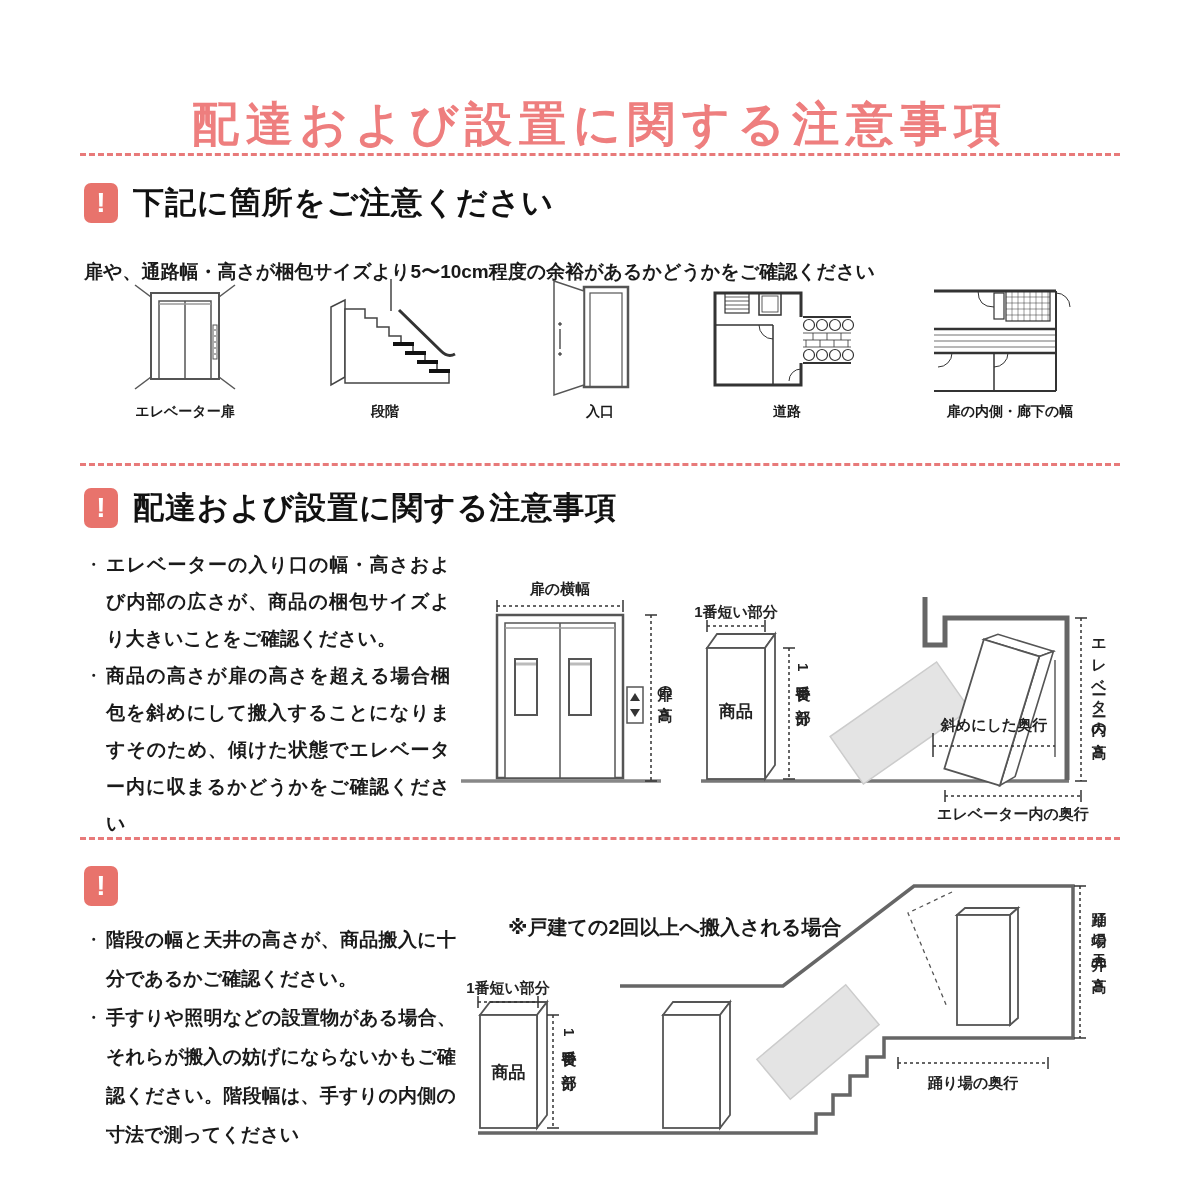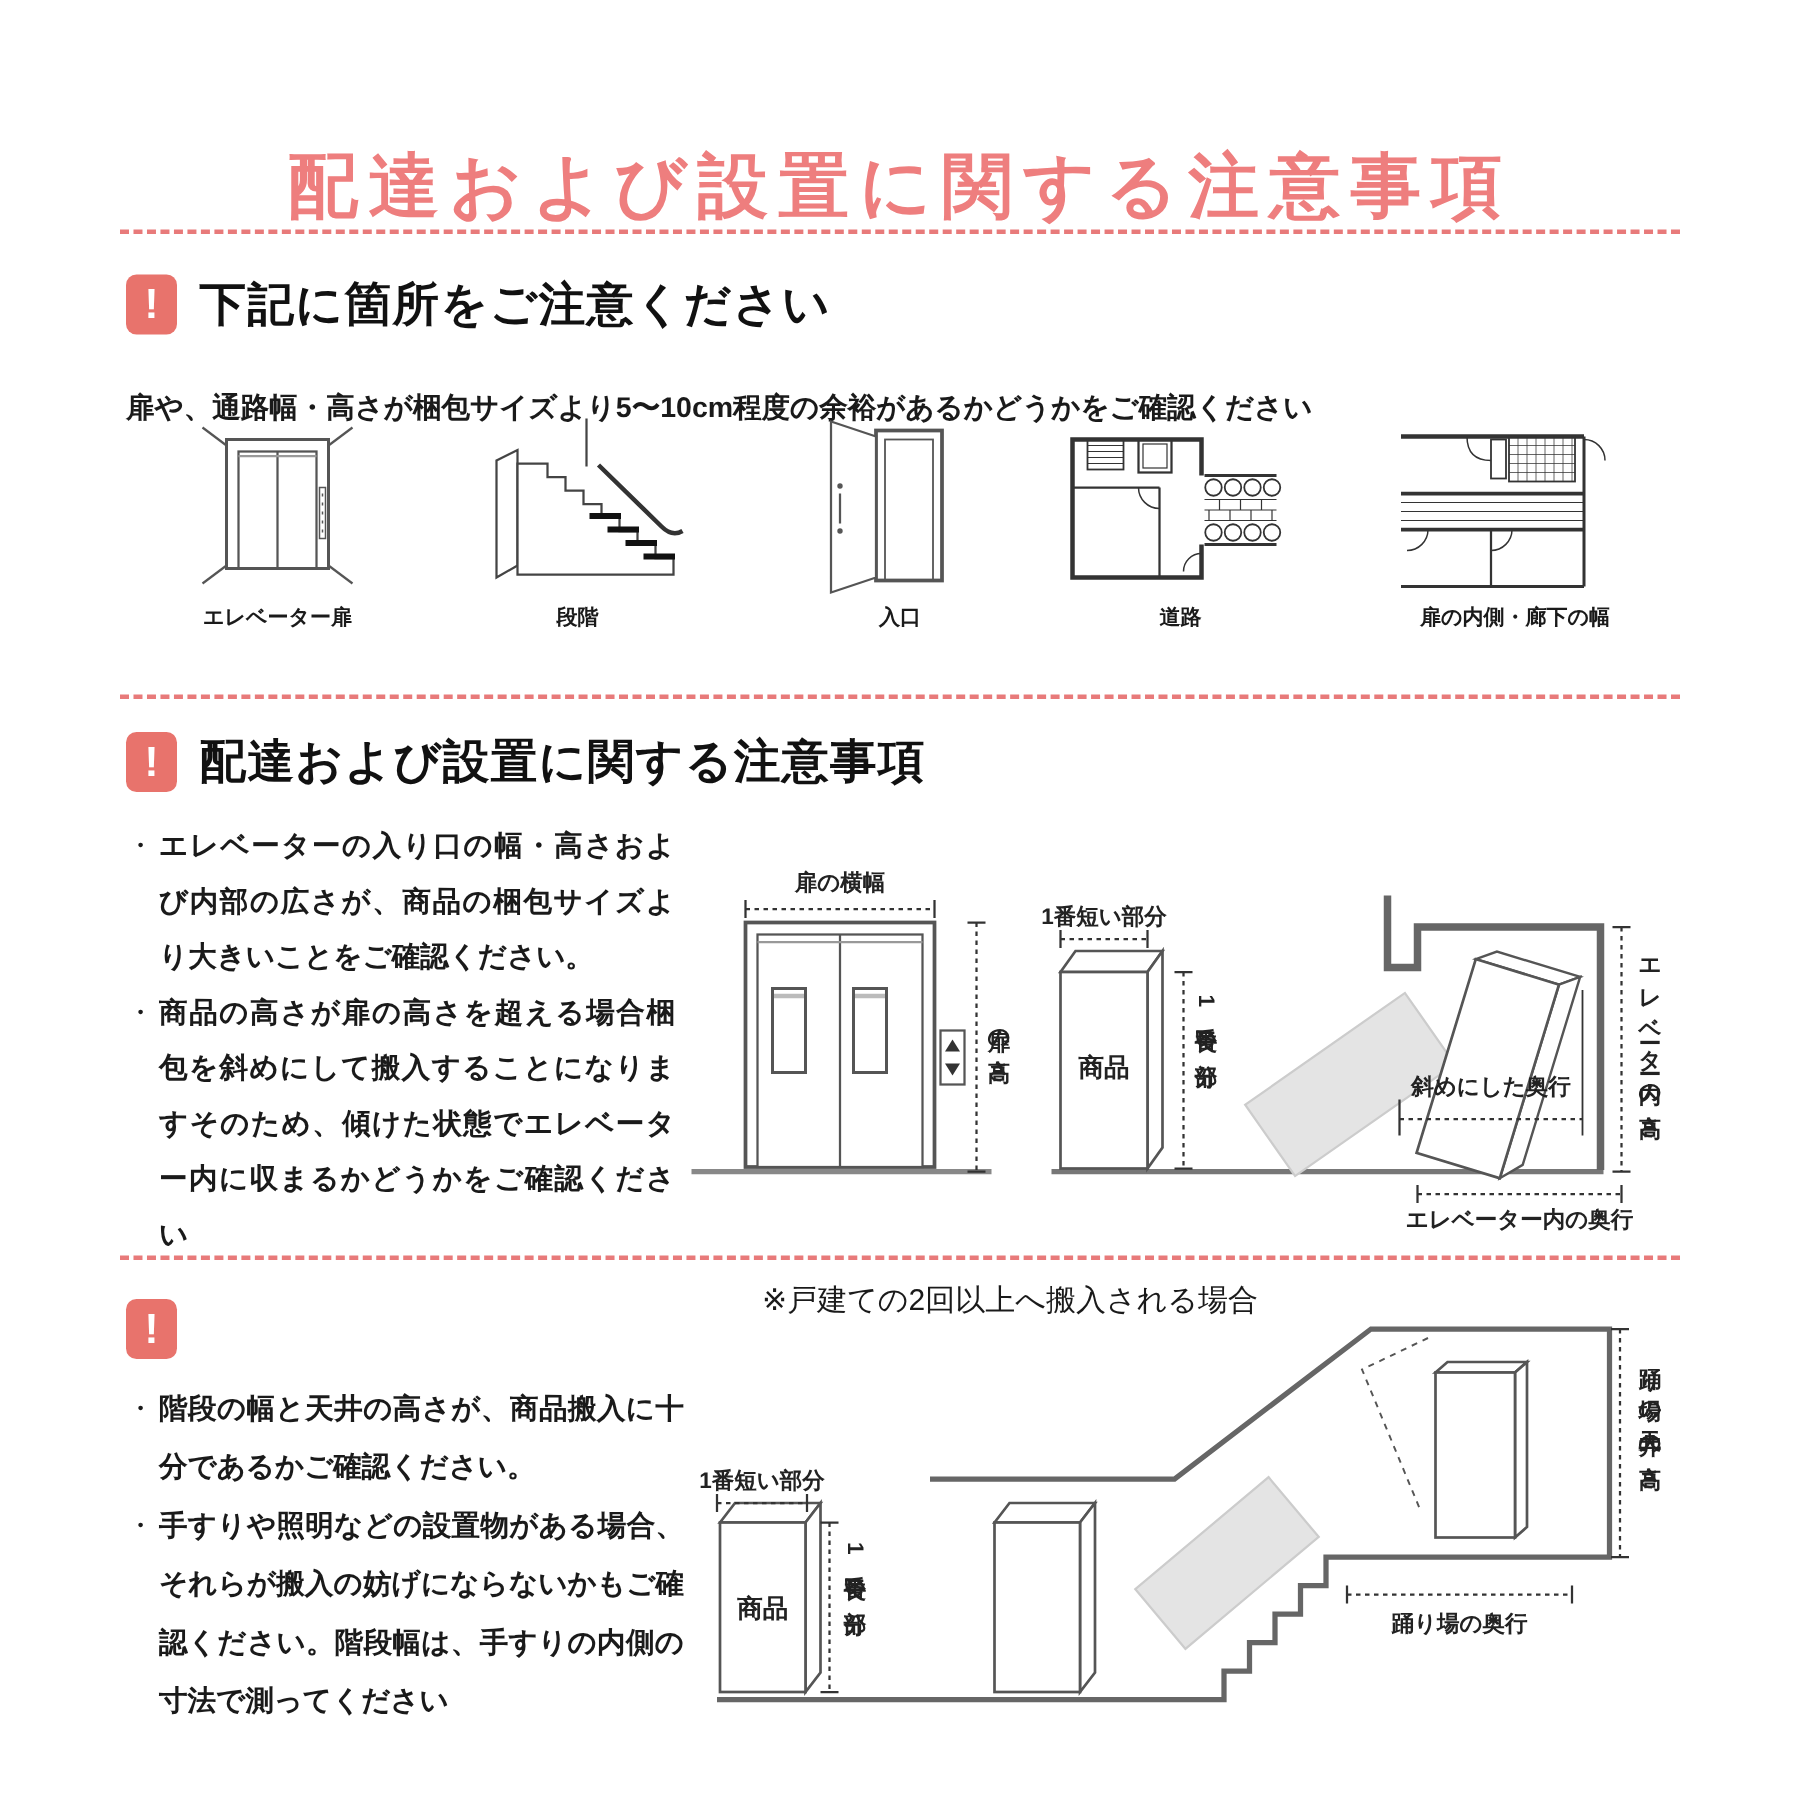--- a/index.html
+++ b/index.html
@@ -15,21 +15,21 @@
   .div1{top:153px}.div2{top:463px}.div3{top:837px}
   .sec-head{position:absolute;display:flex;align-items:center;gap:15px;}
   .sh1{left:84px;top:182px}.sh2{left:84px;top:487px}.sh3{left:84px;top:866px}
   .warn-icon{
     width:34px;height:40px;border-radius:7px;background:#e8736c;color:#fff;
     display:flex;align-items:center;justify-content:center;
     font-size:28px;font-weight:800;flex:0 0 auto;
   }
   .sec-title{margin:0;font-size:31px;font-weight:700;letter-spacing:1px;color:#111;white-space:nowrap;}
   .lead{position:absolute;left:84px;top:240px;font-size:19px;font-weight:700;white-space:nowrap;}
-  .note{position:absolute;left:508px;top:853px;font-size:20px;font-weight:400;white-space:nowrap;}
+  .note{position:absolute;left:508px;top:914px;font-size:20px;font-weight:700;white-space:nowrap;}
   .illus{position:absolute;top:277px;width:160px;margin:0;text-align:center;}
   .illus svg{display:block;width:160px;height:120px;}
   .illus figcaption{font-size:14px;font-weight:700;margin-top:6px;white-space:nowrap;}
   .bullets{position:absolute;margin:0;padding:0;list-style:none;}
   .bul2{left:84px;top:546px;width:366px;font-size:19px;line-height:37px;}
   .bul3{left:84px;top:920px;width:372px;font-size:19px;line-height:39px;}
   .bullets li{position:relative;padding-left:22px;font-weight:600;text-align:justify;}
   .bullets .marker{position:absolute;left:0;top:0;font-weight:400;}
   .diagram{position:absolute;}
   .dia2{left:455px;top:552px;width:680px;height:268px;margin-top:23px;}

